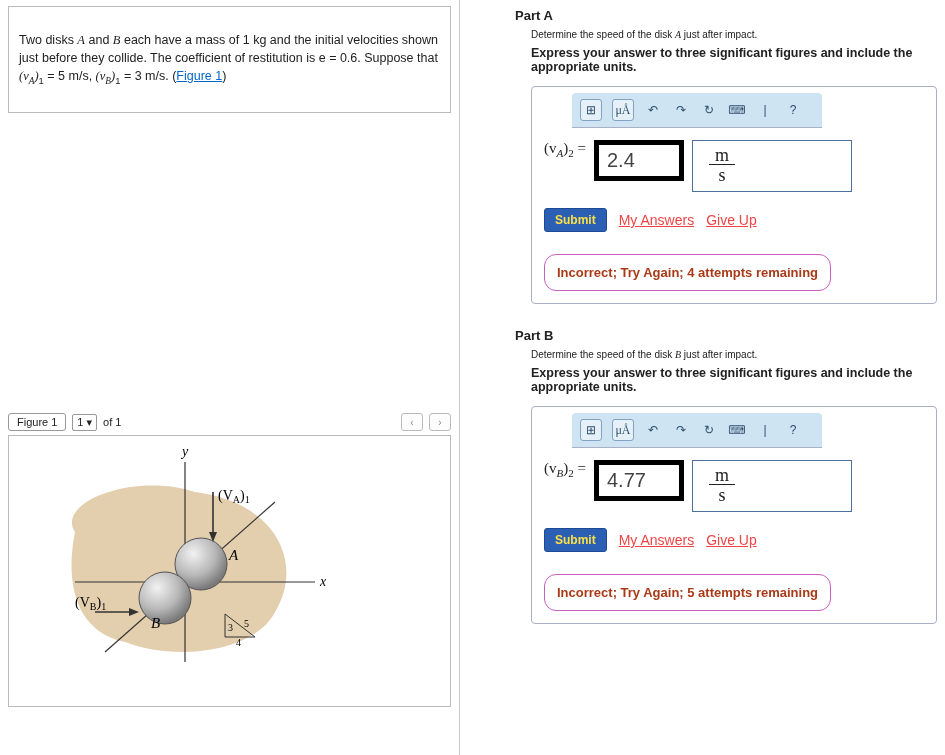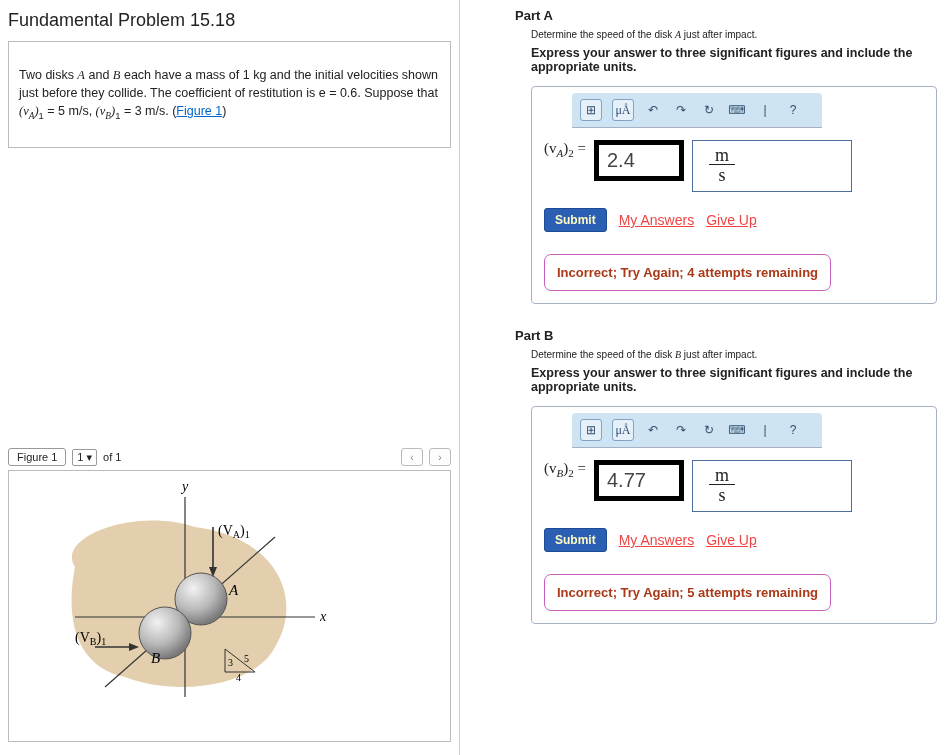--- a/index.html
+++ b/index.html
@@ -31,33 +31,32 @@
   .tool.sm { width:18px; height:18px; border:none; background:none; color:#2f4f6f; }
   .tool .mu { font-family: "Times New Roman", serif; }
   .answer-row { display:flex; align-items:flex-start; gap:8px; padding:12px 12px 16px 12px; }
   .lhs { font-family:"Times New Roman", serif; font-size:15px; }
   .ans-input { border:5px solid #000000; font-size:20px; padding:4px 8px; width:90px; font-family:Arial; color:#444; }
   .unit-box { border:1px solid #4d6f9c; height:52px; width:160px; display:flex; align-items:center; justify-content:flex-start; padding-left:16px; }
   .frac { display:inline-flex; flex-direction:column; align-items:center; font-family:"Times New Roman", serif; font-size:18px; }
   .frac .num { border-bottom:1.5px solid #222; padding:0 6px; line-height:1; }
   .frac .den { padding:0 6px; line-height:1.2; }
   .submit-row { display:flex; align-items:center; gap:12px; padding:0 12px 12px 12px; }
-  .submit-btn { background:#2b5fb4; color:#fef9c3; border:1px solid #1c4a94; border-radius:3px; font-size:12px; font-weight:bold; padding:4px 10px; cursor:pointer; }
+  .submit-btn { background:#2b5fb4; color:#fde047; border:1px solid #1c4a94; border-radius:3px; font-size:12px; font-weight:bold; padding:4px 10px; cursor:pointer; }
   .link { color:#ef4444; text-decoration:underline; font-size:14px; cursor:pointer; }
-  .feedback { margin:10px 12px 12px 12px; border:1.5px solid #c65fbf; border-radius:7px; padding:10px 12px; color:#a83a18; font-weight:bold; font-size:13px; background:#fff; display:inline-block; }
+  .feedback { margin:10px 12px 12px 12px; border:1.5px solid #c65fbf; border-radius:12px; padding:10px 12px; color:#a83a18; font-weight:bold; font-size:13px; background:#fff; display:inline-block; }
   .part-block { margin-bottom:24px;margin-left:41px; }
   svg text { font-family:"Times New Roman", serif; }
 </style>
 </head>
 <body>
 
 <div class="page">
 
   <div class="leftcol">
-    <h1 class="title">Fundamental Problem 15.18</h1>
     <div class="prob-box">
       <span>Two disks </span><span class="italic">A</span><span> and </span><span class="italic">B</span><span> each have a mass of 1 kg and the initial velocities shown just before they collide. The coefficient of restitution is e = 0.6. Suppose that </span><span class="italic">(v</span><span class="italic sub">A</span><span class="italic">)</span><span class="sub">1</span><span> = 5  m/s</span><span>, </span><span class="italic">(v</span><span class="italic sub">B</span><span class="italic">)</span><span class="sub">1</span><span> = 3  m/s</span><span>. (</span><a href="#">Figure 1</a><span>)</span>
     </div>
 
     <div class="figwrap">
       <div class="fignav">
         <span class="figlabel">Figure 1</span>
         <span class="figsel"><span>1</span> ▾</span>
         <span style="font-size:11px;"> of 1</span>
         <span style="flex:1"></span>

